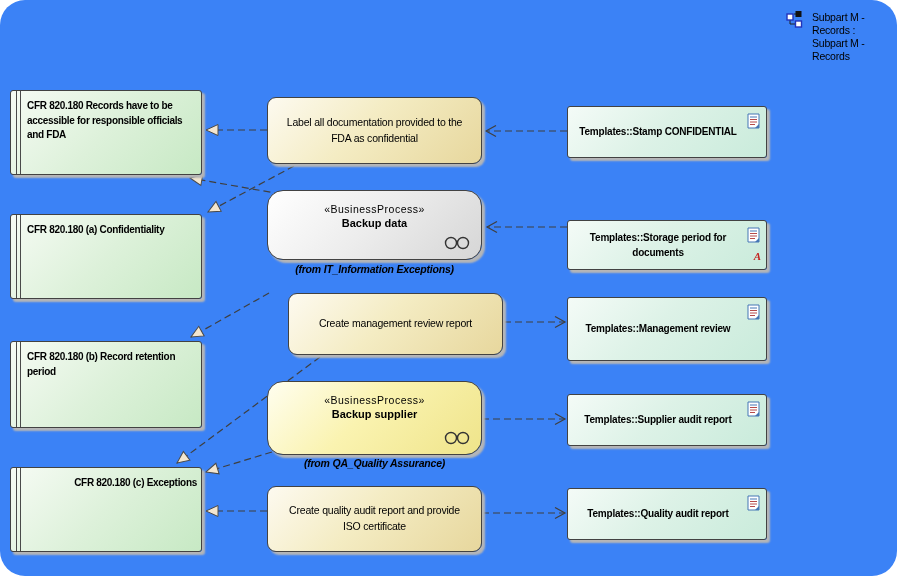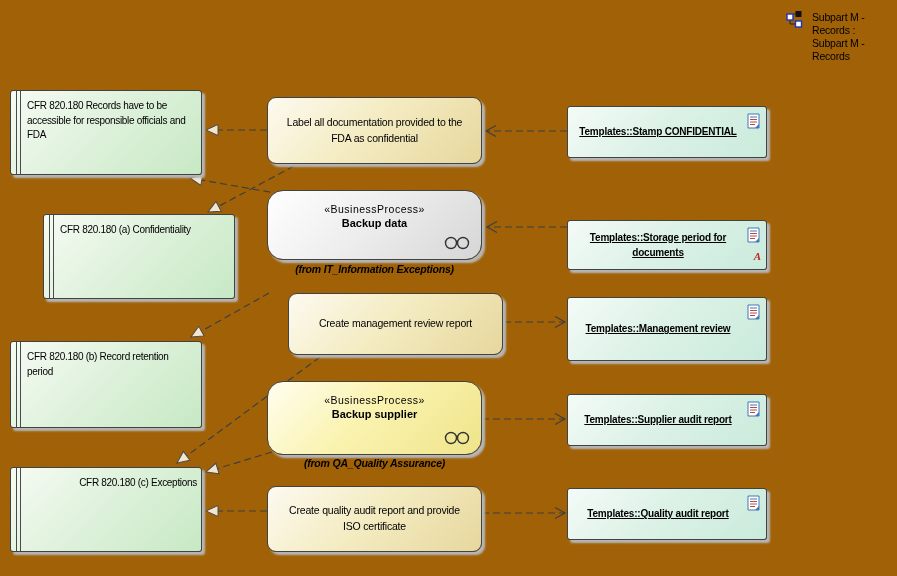--- a/index.html
+++ b/index.html
@@ -1,26 +1,26 @@
 <!DOCTYPE html>
 <html><head>
 <meta charset="utf-8">
 <style>
   html,body{margin:0;padding:0;background:#fff;}
   #canvas{
-    position:relative;width:897px;height:576px;background:#a16207;overflow:hidden;
-    font-family:"Liberation Sans",sans-serif;color:#000;
+    position:relative;width:897px;height:576px;background:#3b82f6;overflow:hidden;
+    font-family:"Liberation Sans",sans-serif;color:#000;border-radius:25px;
   }
   .node{position:absolute;box-sizing:border-box;border:1px solid #424242;
         box-shadow:3px 3px 2px #b6b6b6;}
   
   .req{
     border-radius:3px;
     background:linear-gradient(135deg,#f6fbf4 0%,#ddf1da 50%,#c7e9c4 100%);
-    font-weight:normal;font-size:10px;letter-spacing:-0.3px;line-height:1.45;
+    font-weight:bold;font-size:10px;letter-spacing:-0.3px;line-height:1.45;
     padding:8px 4px 0 16px;
   }
   .req .bars{position:absolute;left:5px;top:0;bottom:0;width:3px;
     border-left:1px solid #4a4a4a;border-right:1px solid #4a4a4a;}
   
   .act{
     border-radius:9px;
     background:linear-gradient(135deg,#fdfaf0 0%,#f4ecc3 45%,#e7d79d 100%);
     font-size:10.5px;letter-spacing:-0.2px;line-height:1.5;text-align:center;
     display:flex;align-items:center;justify-content:center;padding:4px 18px;
@@ -34,21 +34,21 @@
   .stereo{letter-spacing:0.5px;}
   .bp-name{font-weight:bold;font-size:11px;}
   .inf{position:absolute;right:11px;bottom:7px;}
   .from-label{position:absolute;width:215px;text-align:center;
     font-style:italic;font-weight:600;font-size:10.5px;letter-spacing:-0.2px;}
   
   .tpl{
     border-radius:3px;
     background:linear-gradient(135deg,#f4fbf7 0%,#ddf2e7 45%,#c9ebdb 100%);
     font-weight:bold;font-size:10px;letter-spacing:-0.2px;line-height:1.5;text-align:center;
-    display:flex;align-items:center;justify-content:center;padding:3px 28px 4px 10px;text-decoration:underline;
+    display:flex;align-items:center;justify-content:center;padding:3px 28px 4px 10px;
   }
   .doc-icon{position:absolute;top:6px;right:6px;}
   .marker-a{position:absolute;right:5px;top:27px;color:#c4231f;
     font-family:"Liberation Serif",serif;font-style:italic;font-weight:bold;font-size:11px;}
   
   .note-text{position:absolute;left:812px;top:11px;width:68px;
     font-size:10.5px;line-height:13px;letter-spacing:-0.2px;}
   .note-icon{position:absolute;left:786px;top:10px;}
   #wires{position:absolute;left:0;top:0;pointer-events:none;}
   .conn{stroke:#3f3f3f;stroke-width:1.2;stroke-dasharray:7,4;fill:none;}
@@ -89,21 +89,21 @@
       <rect x="1" y="4" width="6" height="6" fill="#fff" stroke="#2233bb" stroke-width="1.4"></rect>
       <rect x="9.5" y="11" width="6" height="6" fill="#fff" stroke="#2233bb" stroke-width="1.4"></rect>
     </svg>
   </span>
   <div class="note-text">Subpart M - Records : Subpart M - Records</div>
 
   <div class="node req" style="left:10px;top:90px;width:192px;height:85px;">
     <div class="bars"></div>
     <span>CFR 820.180 Records have to be accessible for responsible officials and FDA</span>
   </div>
-  <div class="node req" style="left:10px;top:214px;width:192px;height:85px;margin-left:33px;">
+  <div class="node req" style="left:10px;top:214px;width:192px;height:85px;">
     <div class="bars"></div>
     <span>CFR 820.180 (a) Confidentiality</span>
   </div>
   <div class="node req" style="left:10px;top:341px;width:192px;height:87px;">
     <div class="bars"></div>
     <span>CFR 820.180 (b) Record retention period</span>
   </div>
   <div class="node req" style="left:10px;top:467px;width:192px;height:85px;text-align:right;">
     <div class="bars"></div>
     <span>CFR 820.180 (c) Exceptions</span>

